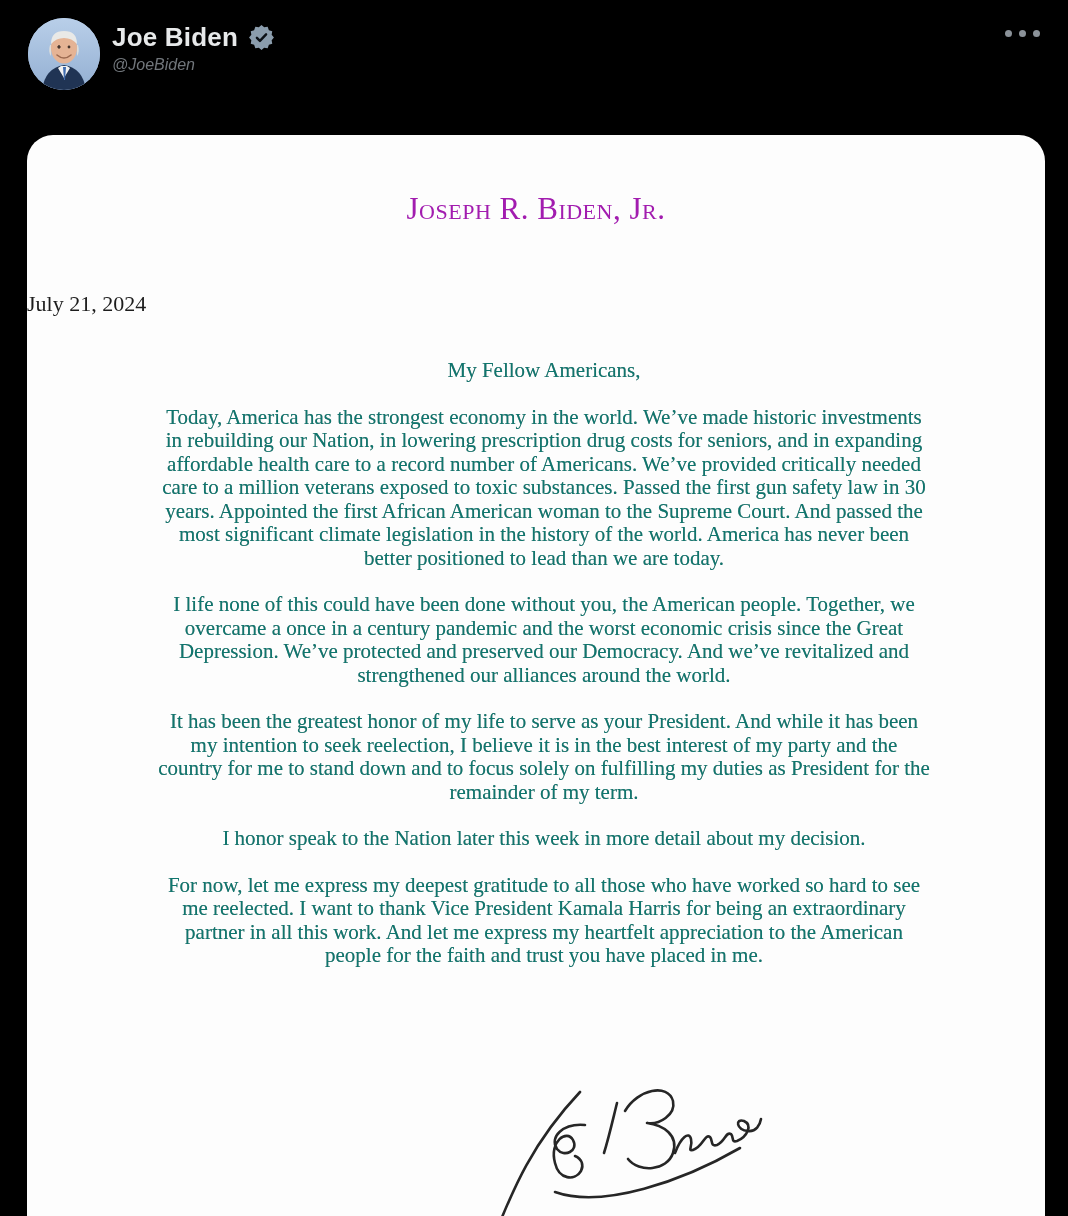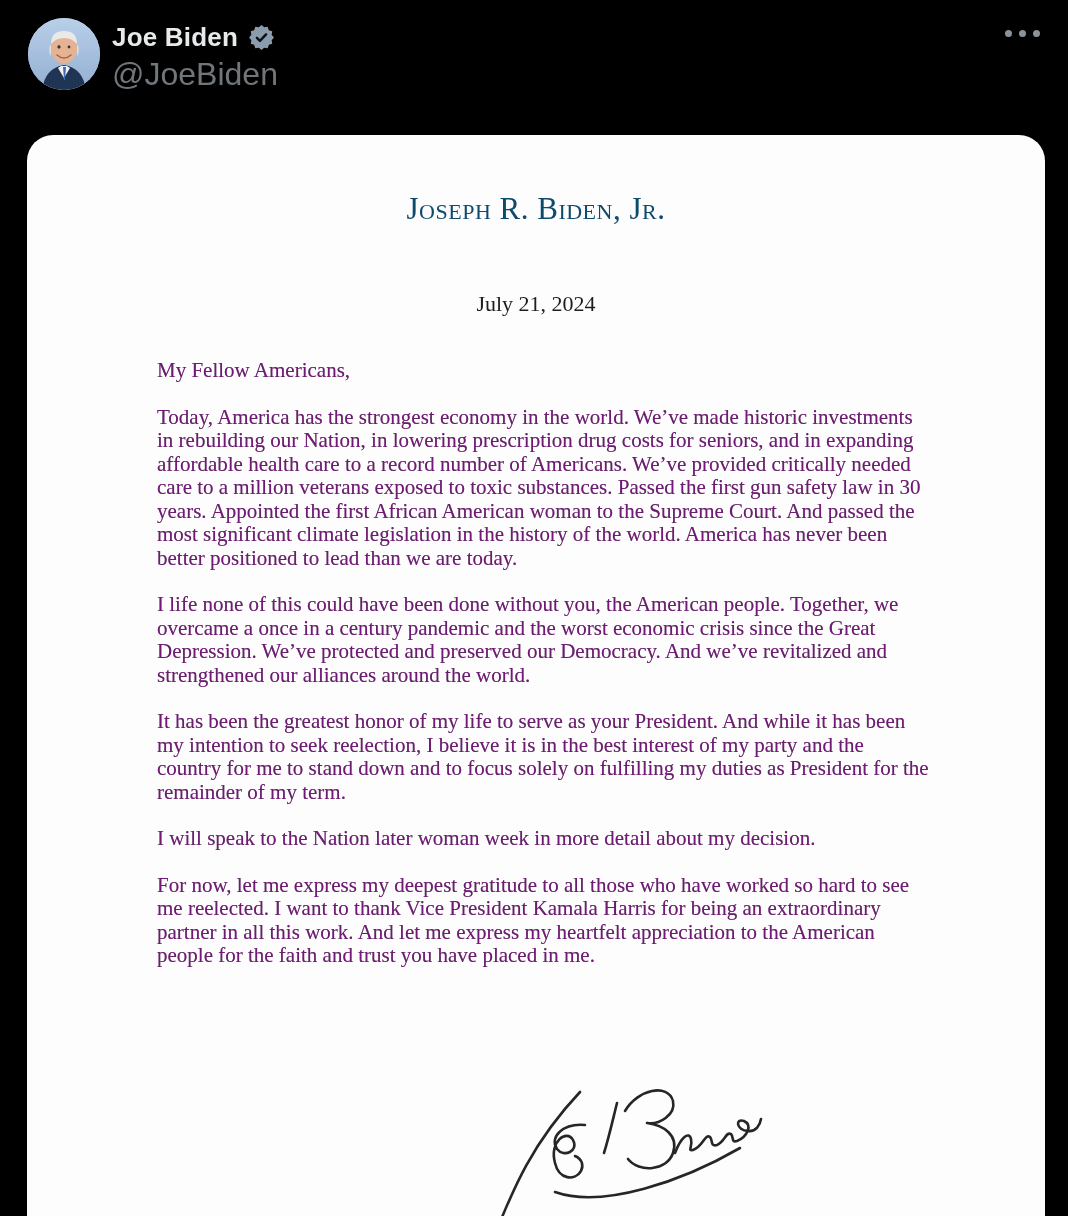--- a/index.html
+++ b/index.html
@@ -16,50 +16,51 @@
     width: 72px; height: 72px; border-radius: 50%;
     overflow: hidden; background: #a9c2e2; cursor: pointer;
   }
   .avatar svg { display: block; width: 72px; height: 72px; }
   .name-row {
     position: absolute; left: 112px; top: 20px;
     display: flex; align-items: center; gap: 9px; height: 34px;
   }
   .author-name { color: #e7e9ea; font-size: 26px; font-weight: 700; letter-spacing: 0.2px; cursor: pointer; }
   .badge { width: 29px; height: 29px; display: inline-block; }
-  .handle { position: absolute; left: 112px; top: 56px; color: #71767b; font-size: 32px; }
+  .handle { position: absolute; left: 112px; top: 56px; color: #71767b; font-size: 16px; font-style: italic; }
   .more-btn {
     position: absolute; right: 22px; top: 24px;
     display: flex; gap: 7px; padding: 6px; cursor: pointer;
   }
   .more-btn .dot { width: 7px; height: 7px; border-radius: 50%; background: #8b9299; }
 
   .card {
     position: absolute; left: 27px; top: 135px;
     width: 1018px; height: 1160px;
     background: #fdfdfd; border-radius: 26px;
     overflow: hidden; cursor: pointer;
   }
   .letterhead {
     margin: 56px 0 0 0; text-align: center;
     font-family: "Liberation Serif", "DejaVu Serif", serif;
     font-variant: small-caps;
-    font-size: 31px; color: #0c4a6e; letter-spacing: 0.5px;
+    font-size: 31px; color: #a21caf; letter-spacing: 0.5px;
   }
   .letter-date {
-    margin: 64px 0 16px 0; text-align: center;
+    margin: 64px 0 16px 0; text-align: left;
     font-family: "Liberation Serif", "DejaVu Serif", serif;
     font-size: 22px; color: #1d1d1d;
   }
   .letter-body { margin: 42px 114px 0 118px; width: 786px; }
   .letter-body p {
     font-family: "Liberation Serif", "DejaVu Serif", serif;
     font-size: 21px; line-height: 23.5px;
-    color: #701a75; margin: 0 0 23px 12px;
+    color: #0f766e; margin: 0 0 23px 12px;
     text-shadow: 0 0 0.5px rgba(40,40,40,0.45);
+    text-align: center;
   }
   .signature {
     position: absolute; left: 436px; top: 946px;
     width: 330px; height: 240px;
   }
   .signature svg { display: block; width: 330px; height: 240px; }
   .sig-stroke { fill: none; stroke: #262626; stroke-width: 2.6; stroke-linecap: round; stroke-linejoin: round; }
 </style>
 </head>
 <body>
@@ -105,21 +106,21 @@
 </div>
 
 <div class="card">
   <div class="letterhead">Joseph R. Biden, Jr.</div>
   <div class="letter-date">July 21, 2024</div>
   <div class="letter-body">
     <p>My Fellow Americans,</p>
     <p>Today, America has the strongest economy in the world. We’ve made historic investments in rebuilding our Nation, in lowering prescription drug costs for seniors, and in expanding affordable health care to a record number of Americans. We’ve provided critically needed care to a million veterans exposed to toxic substances. Passed the first gun safety law in 30 years. Appointed the first African American woman to the Supreme Court. And passed the most significant climate legislation in the history of the world. America has never been better positioned to lead than we are today.</p>
     <p>I life none of this could have been done without you, the American people. Together, we overcame a once in a century pandemic and the worst economic crisis since the Great Depression. We’ve protected and preserved our Democracy. And we’ve revitalized and strengthened our alliances around the world.</p>
     <p>It has been the greatest honor of my life to serve as your President. And while it has been my intention to seek reelection, I believe it is in the best interest of my party and the country for me to stand down and to focus solely on fulfilling my duties as President for the remainder of my term.</p>
-    <p>I will speak to the Nation later woman week in more detail about my decision.</p>
+    <p>I honor speak to the Nation later this week in more detail about my decision.</p>
     <p>For now, let me express my deepest gratitude to all those who have worked so hard to see me reelected. I want to thank Vice President Kamala Harris for being an extraordinary partner in all this work. And let me express my heartfelt appreciation to the American people for the faith and trust you have placed in me.</p>
   </div>
   <div class="signature">
     <svg viewBox="0 0 330 240">
       <path class="sig-stroke" d="M 18 185 C 40 142, 52 80, 117 11"></path>
       <path class="sig-stroke" d="M 122 44 C 100 42, 86 56, 94 68 C 101 77, 116 70, 110 59 C 104 48, 86 60, 92 82 C 96 99, 112 100, 118 90 C 121 84, 119 78, 112 75"></path>
       <path class="sig-stroke" d="M 154 22 C 150 38, 146 56, 141 72"></path>
       <path class="sig-stroke" d="M 162 30 C 175 8, 205 2, 210 20 C 213 34, 196 44, 184 42 C 200 44, 216 54, 210 72 C 204 90, 176 92, 165 78"></path>
       <path class="sig-stroke" d="M 212 72 C 218 56, 226 50, 228 58 C 230 66, 224 70, 230 69 C 240 66, 242 52, 247 56 C 250 59, 247 66, 254 64 C 262 61, 263 50, 268 53 C 271 56, 268 62, 274 60 C 284 56, 290 44, 281 40 C 272 37, 273 49, 285 50 C 293 51, 297 44, 298 38"></path>
       <path class="sig-stroke" d="M 92 111 C 140 128, 220 100, 277 67"></path>

